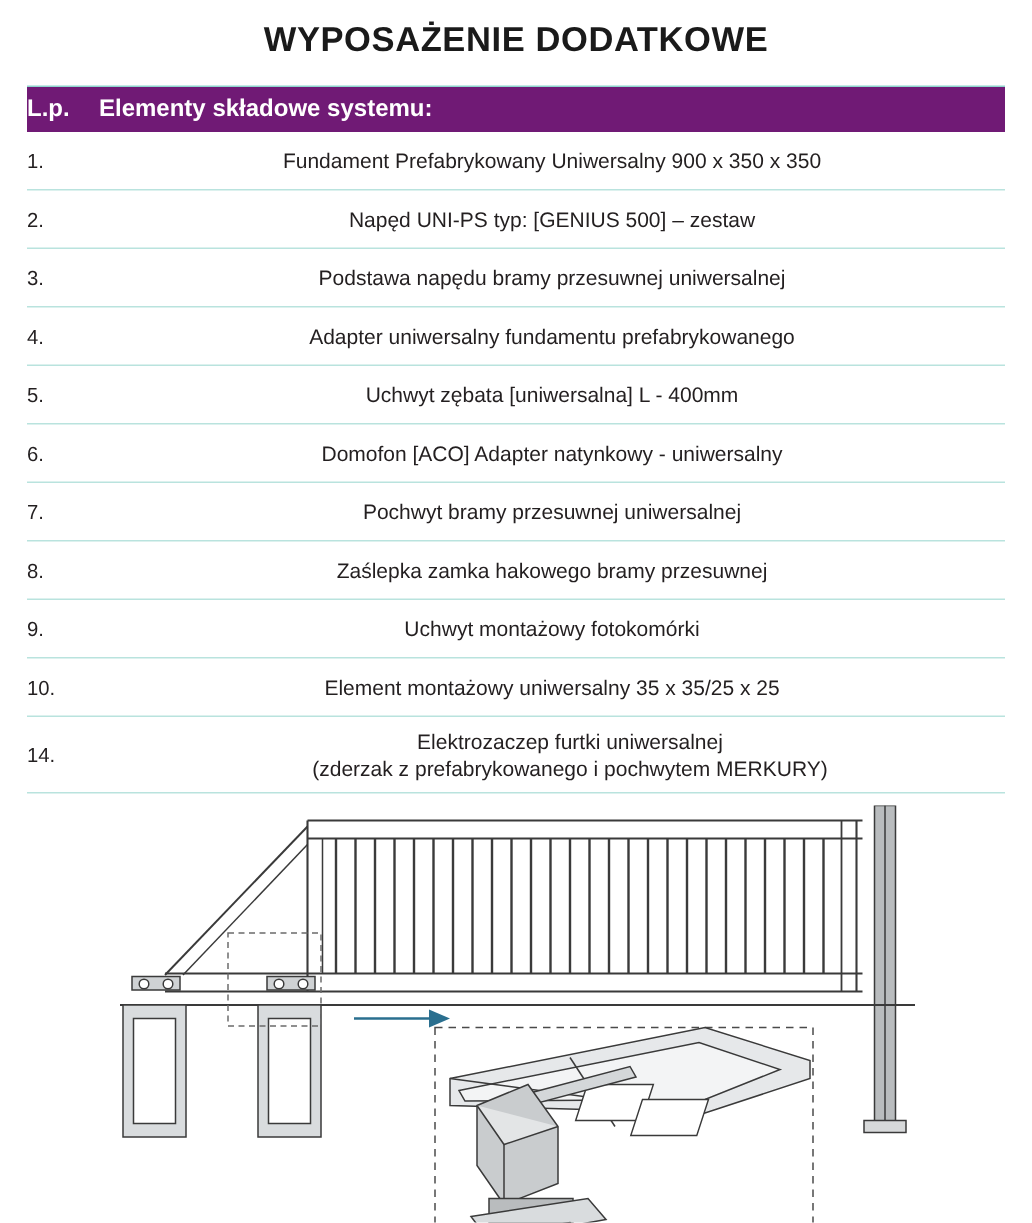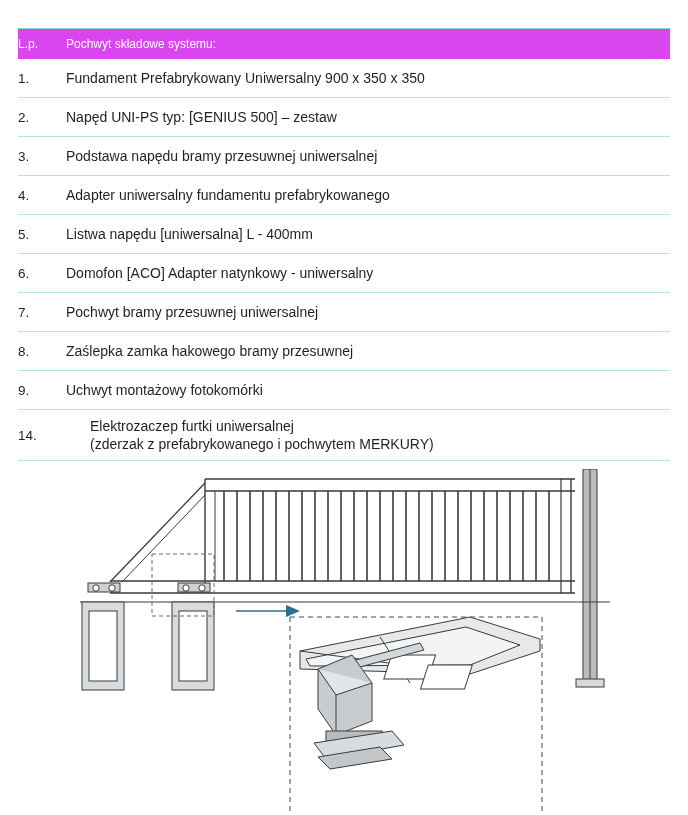--- a/index.html
+++ b/index.html
@@ -40,24 +40,24 @@
   table.items {
     width: 652px;
     border-collapse: collapse;
     table-layout: fixed;
   }
   table.items th, table.items td {
     text-align: left;
     vertical-align: middle;
   }
   thead th {
-    background: #d946ef;
+    background: #701a75;
     color: #ffffff;
-    font-size: 12px;
-    font-weight: normal;
+    font-size: 16px;
+    font-weight: bold;
     height: 24px;
     padding: 3px 0;
   }
   th.col-lp, td.col-lp {
     width: 38px;
     text-align: center;
   }
   th.col-lp {
     text-align: center;
     padding-left: 0;
@@ -71,20 +71,21 @@
     border-bottom: 1px solid #b9e3de;
     height: 30px;
     padding: 4px 0;
   }
   tbody td.col-lp {
     font-size: 13.5px;
   }
   tbody td.col-name {
     padding-left: 10px;
     line-height: 18px;
+    text-align: center;
   }
   tbody tr:last-child td {
     border-bottom: 1px solid #b9e3de;
   }
   tbody tr.tall td {
     height: 42px;
   }
   .sub-line {
     display: block;
     margin-left: 24px;
@@ -99,28 +100,29 @@
   .illustration svg {
     display: block;
   }
 </style>
 </head>
 <body>
 
 <div class="page">
 
   <div class="title-block">
+    <div class="title-line">WYPOSAŻENIE DODATKOWE</div>
   </div>
 
   <div class="table-wrap">
     <table class="items">
       <thead>
         <tr>
           <th class="col-lp">L.p.</th>
-          <th class="col-name">Pochwyt składowe systemu:</th>
+          <th class="col-name">Elementy składowe systemu:</th>
         </tr>
       </thead>
       <tbody>
         <tr>
           <td class="col-lp">1.</td>
           <td class="col-name">Fundament Prefabrykowany Uniwersalny 900 x 350 x 350</td>
         </tr>
         <tr>
           <td class="col-lp">2.</td>
           <td class="col-name">Napęd UNI-PS typ: [GENIUS 500] – zestaw</td>
@@ -128,37 +130,41 @@
         <tr>
           <td class="col-lp">3.</td>
           <td class="col-name">Podstawa napędu bramy przesuwnej uniwersalnej</td>
         </tr>
         <tr>
           <td class="col-lp">4.</td>
           <td class="col-name">Adapter uniwersalny fundamentu prefabrykowanego</td>
         </tr>
         <tr>
           <td class="col-lp">5.</td>
-          <td class="col-name">Listwa napędu [uniwersalna] L - 400mm</td>
+          <td class="col-name">Uchwyt zębata [uniwersalna] L - 400mm</td>
         </tr>
         <tr>
           <td class="col-lp">6.</td>
           <td class="col-name">Domofon [ACO] Adapter natynkowy - uniwersalny</td>
         </tr>
         <tr>
           <td class="col-lp">7.</td>
           <td class="col-name">Pochwyt bramy przesuwnej uniwersalnej</td>
         </tr>
         <tr>
           <td class="col-lp">8.</td>
           <td class="col-name">Zaślepka zamka hakowego bramy przesuwnej</td>
         </tr>
         <tr>
           <td class="col-lp">9.</td>
           <td class="col-name">Uchwyt montażowy fotokomórki</td>
+        </tr>
+        <tr>
+          <td class="col-lp">10.</td>
+          <td class="col-name">Element montażowy uniwersalny 35 x 35/25 x 25</td>
         </tr>
         <tr class="tall">
           <td class="col-lp">14.</td>
           <td class="col-name">
             <span class="sub-line">Elektrozaczep furtki uniwersalnej</span>
             <span class="sub-line">(zderzak z prefabrykowanego i pochwytem MERKURY)</span>
           </td>
         </tr>
       </tbody>
     </table>

